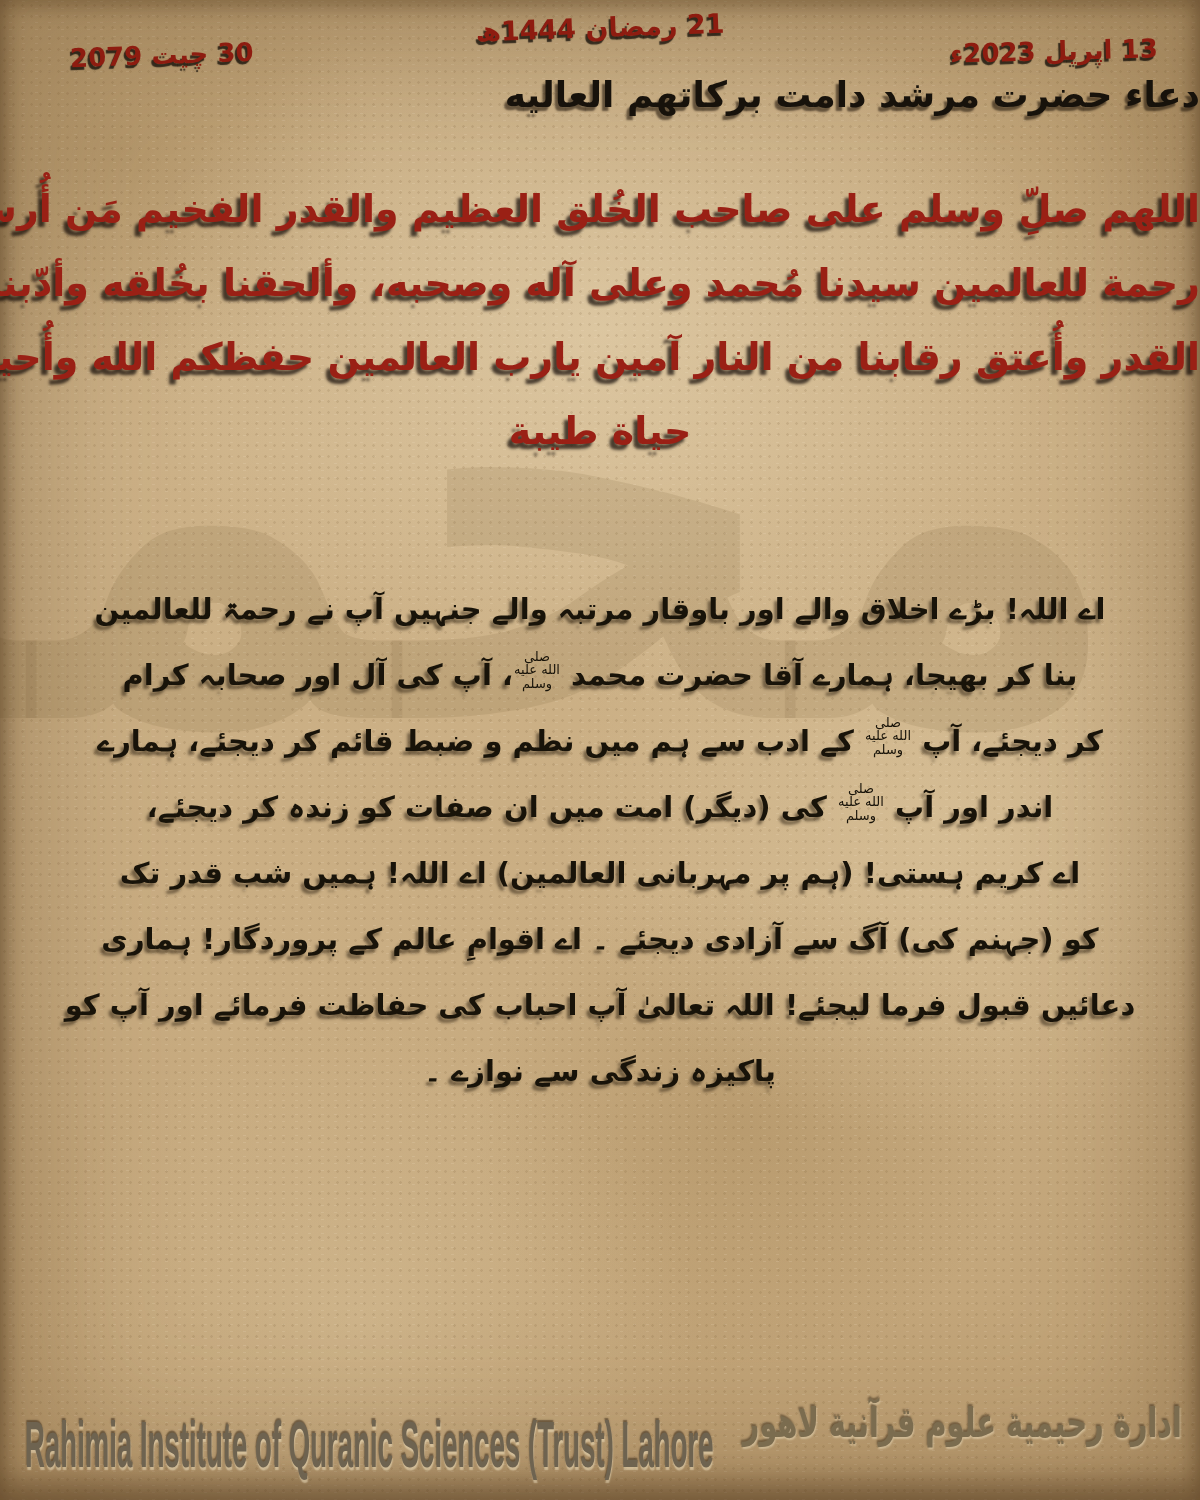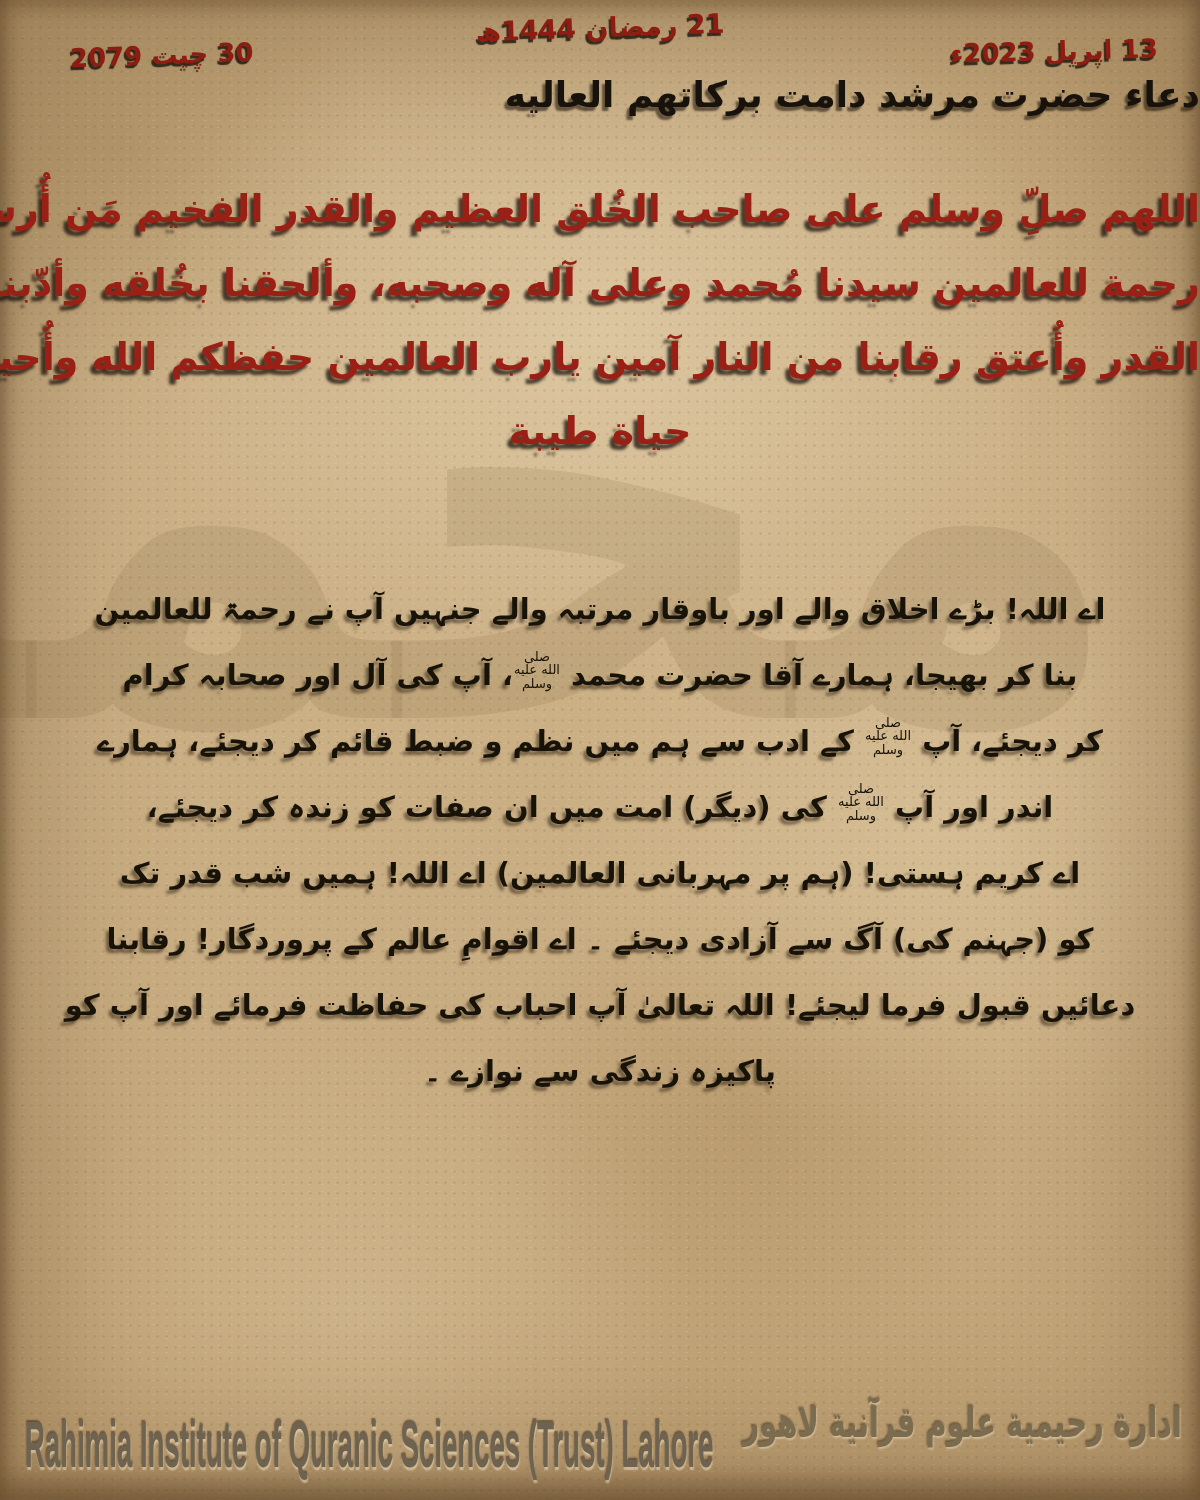--- a/index.html
+++ b/index.html
@@ -133,21 +133,21 @@
         <div class="a-line">القدر وأُعتق رقابنا من النار آمين يارب العالمين حفظكم الله وأُحياكم</div>
         <div class="a-line">حياة طيبة</div>
       </div>
 
     <div class="urdu-block" dir="rtl">
         <div class="u-line">اے اللہ! بڑے اخلاق والے اور باوقار مرتبہ والے جنہیں آپ نے رحمۃ للعالمین</div>
         <div class="u-line">بنا کر بھیجا، ہمارے آقا حضرت محمد <span class="pbuh">صلى الله عليه وسلم</span>، آپ کی آل اور صحابہ کرام</div>
         <div class="u-line">کر دیجئے، آپ <span class="pbuh">صلى الله عليه وسلم</span> کے ادب سے ہم میں نظم و ضبط قائم کر دیجئے، ہمارے</div>
         <div class="u-line">اندر اور آپ <span class="pbuh">صلى الله عليه وسلم</span> کی (دیگر) امت میں ان صفات کو زندہ کر دیجئے،</div>
         <div class="u-line">اے کریم ہستی! (ہم پر مہربانی العالمين) اے اللہ! ہمیں شب قدر تک</div>
-        <div class="u-line">کو (جہنم کی) آگ سے آزادی دیجئے ۔ اے اقوامِ عالم کے پروردگار! رقابنا</div>
+        <div class="u-line">کو (جہنم کی) آگ سے آزادی دیجئے ۔ اے اقوامِ عالم کے پروردگار! ہماری</div>
         <div class="u-line">دعائیں قبول فرما لیجئے! اللہ تعالیٰ آپ احباب کی حفاظت فرمائے اور آپ کو</div>
         <div class="u-line">پاکیزہ زندگی سے نوازے ۔</div>
       </div>
 
     <div class="footer-en" dir="ltr">Rahimia Institute of Quranic Sciences (Trust) Lahore</div>
     <div class="footer-ar" dir="rtl">ادارة رحيمية علوم قرآنية لاهور</div>
 
   </div>
 </div>
 

